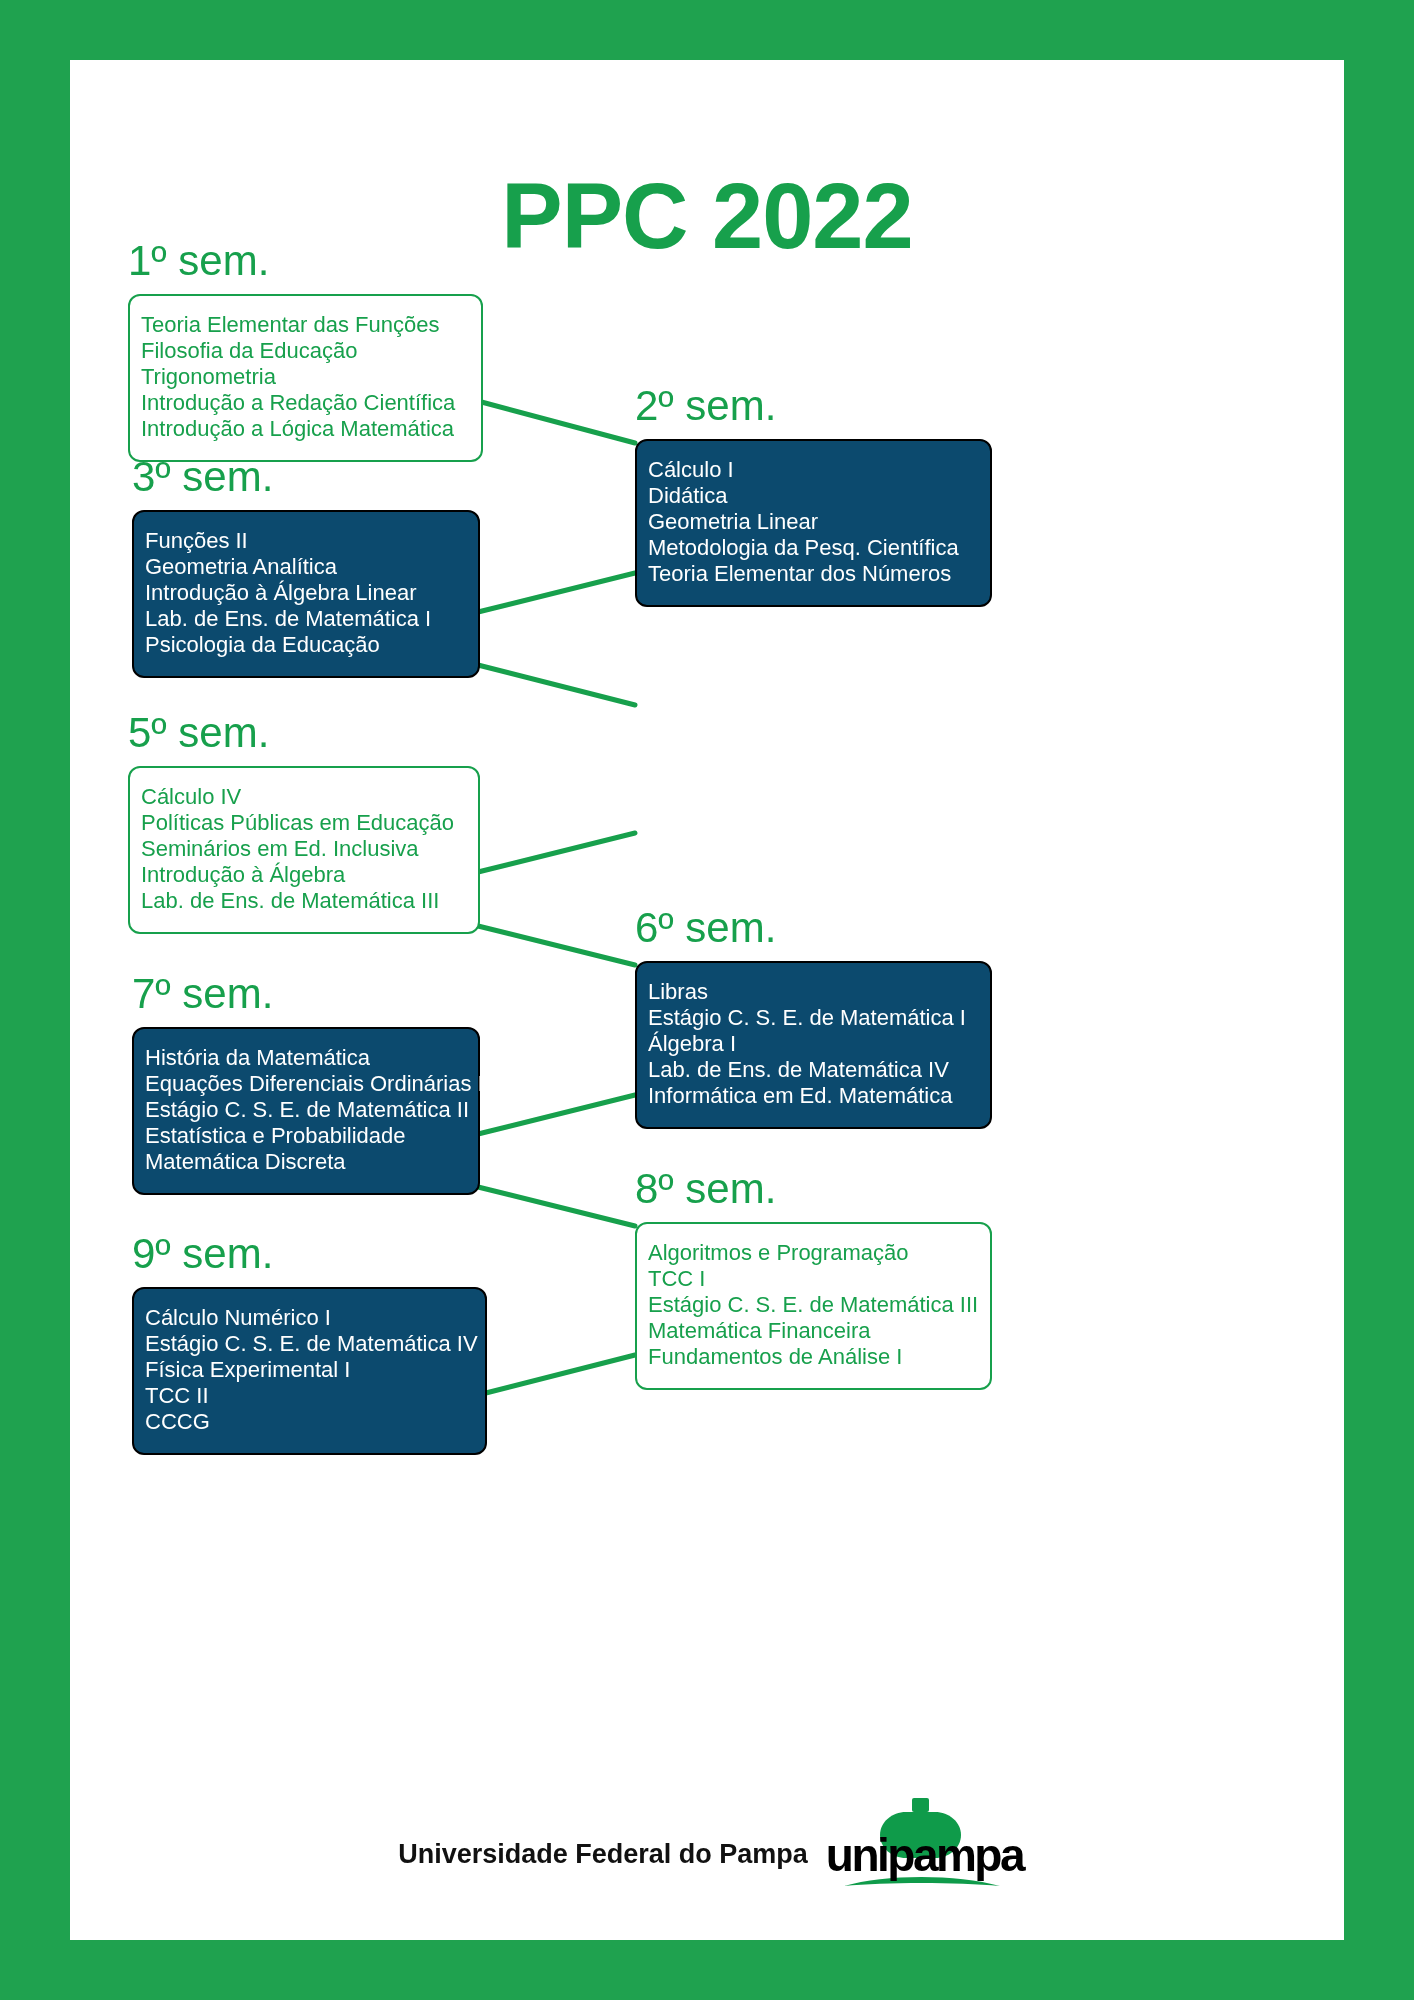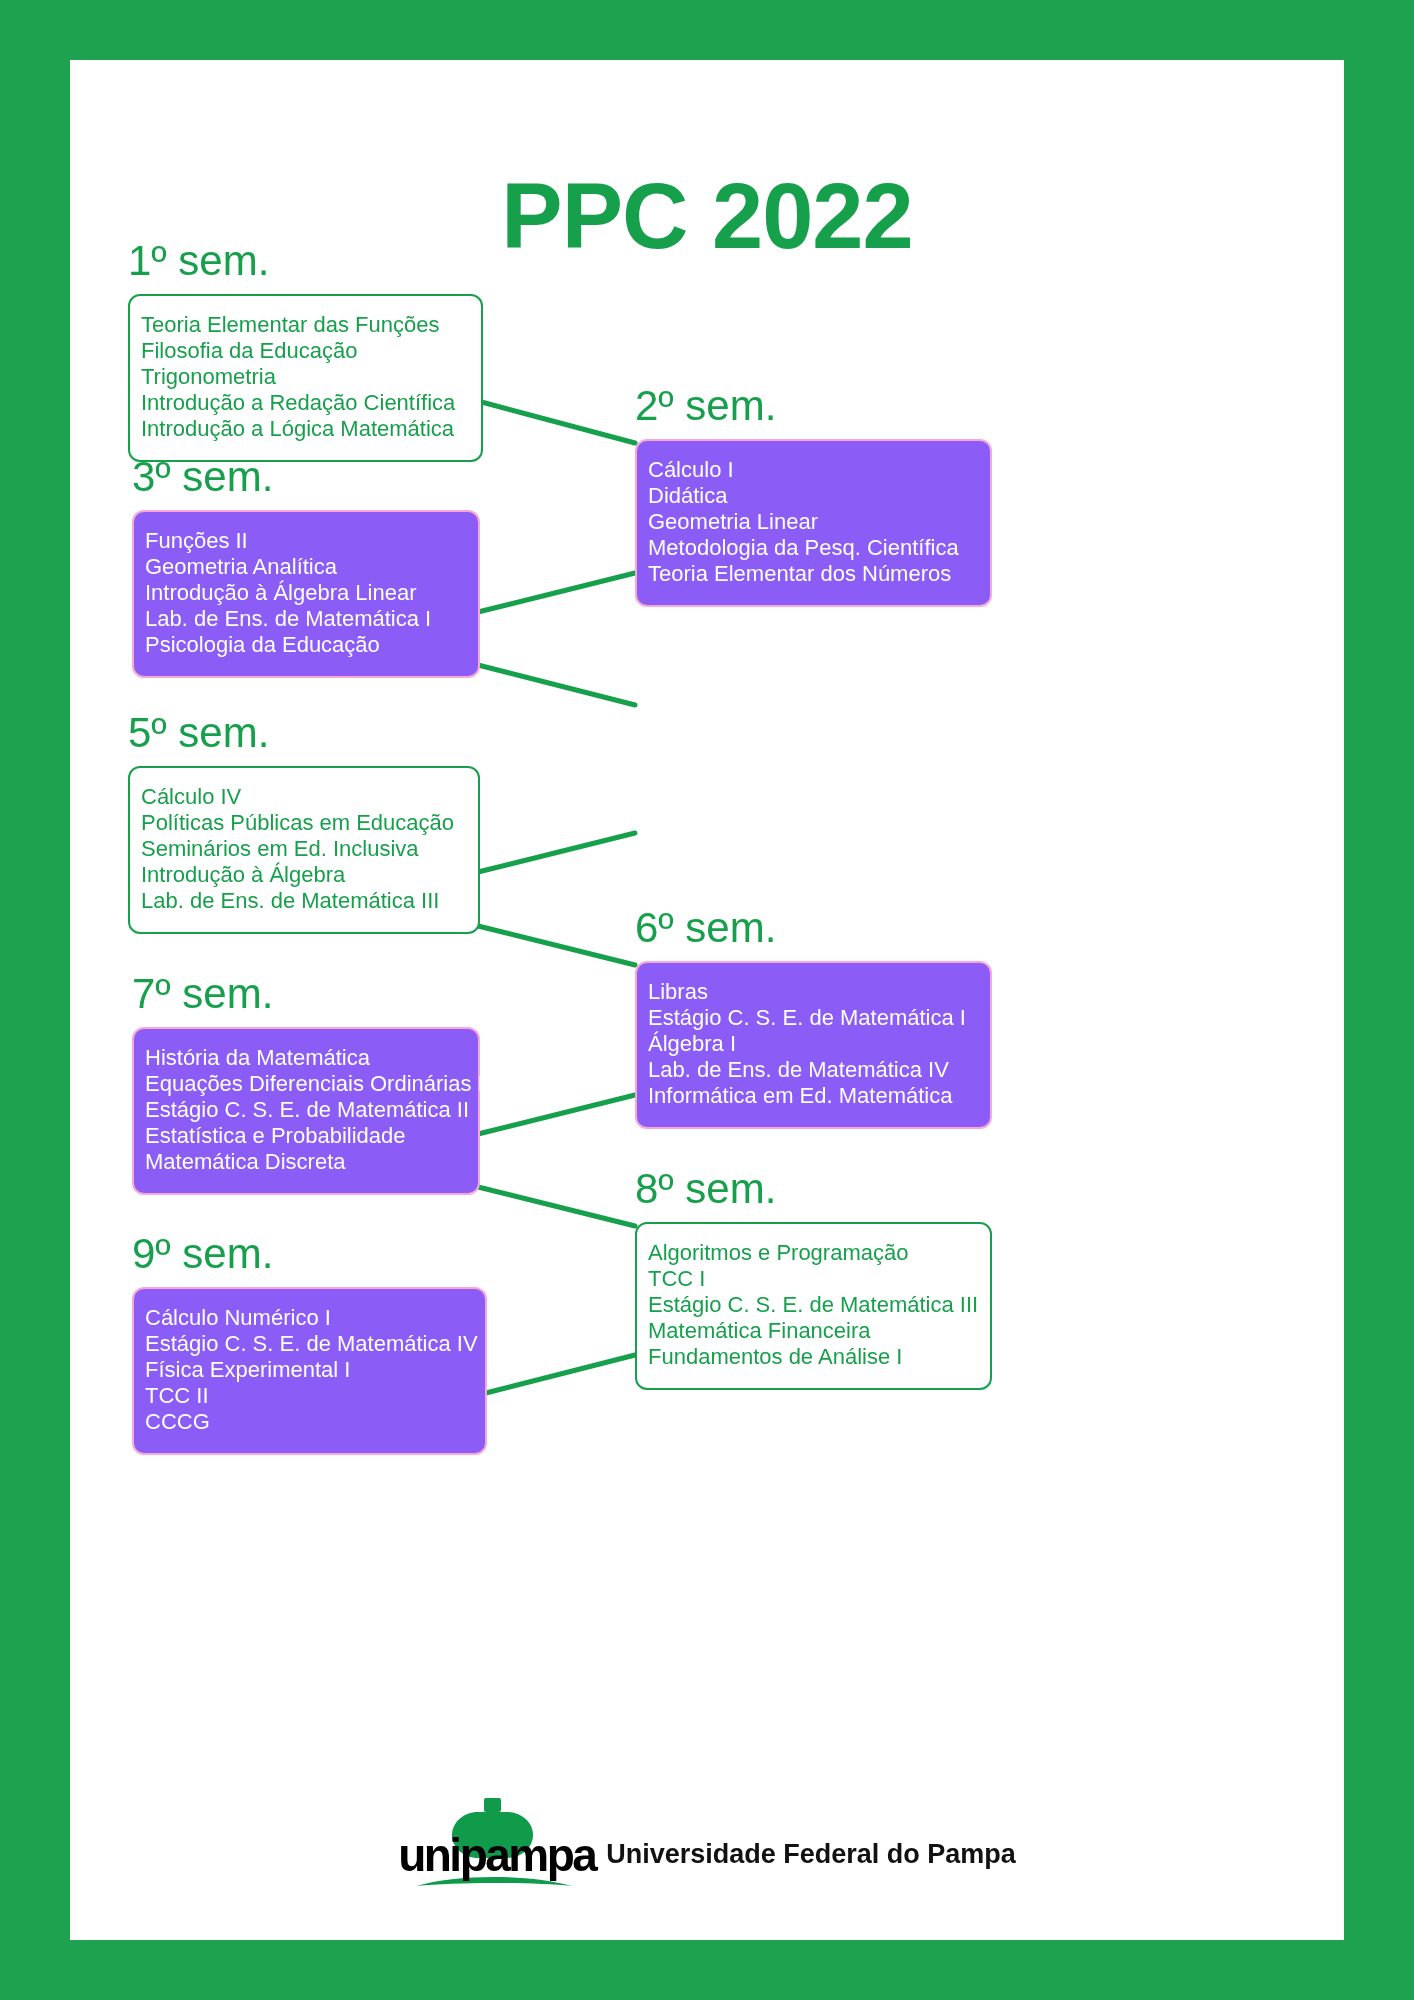--- a/index.html
+++ b/index.html
@@ -66,22 +66,22 @@
   .box {
     box-sizing: border-box;
     border-radius: 12px;
     padding: 16px 18px 18px 11px;
   }
   .box.outline {
     background: #ffffff;
     border: 2px solid #17a04c;
   }
   .box.filled {
-    background: #8b5cf6;
-    border: 2px solid #f9a8d4;
+    background: #0c4a6e;
+    border: 2px solid #000000;
   }
   .course {
     font-size: 22px;
     line-height: 1.18;
     white-space: nowrap;
   }
   .box.outline .course { color: #17a04c; }
   .box.filled  .course { color: #ffffff; }
 
   
@@ -224,29 +224,29 @@
       <div class="box filled" style="width:355px;">
         <div class="course">Cálculo Numérico I</div>
         <div class="course">Estágio C. S. E. de Matemática IV</div>
         <div class="course">Física Experimental I</div>
         <div class="course">TCC II</div>
         <div class="course">CCCG</div>
       </div>
     </div>
 
     <div id="footer">
+      <div id="footer-name">Universidade Federal do Pampa</div>
       <div id="logo-mark">
         <svg width="190" height="96" viewBox="0 0 190 96" aria-hidden="true">
 
           <g fill="#0f9b4a">
             <rect x="86" y="2" width="17" height="14" rx="2"></rect>
             <path d="M80 16 h29 c14 0 26 10 26 23 0 13 -12 23 -26 23 h-29 c-14 0 -26 -10 -26 -23 0 -13 12 -23 26 -23 z"></path>
           </g>
 
           <path d="M18 90 C 60 78, 130 78, 174 90 C 130 86, 60 86, 18 90 Z" fill="#0f9b4a"></path>
         </svg>
         <div id="logo-wordmark">unipampa</div>
       </div>
-      <div id="footer-name">Universidade Federal do Pampa</div>
     </div>
 
   </div>
 </div>
 
 </body></html>

